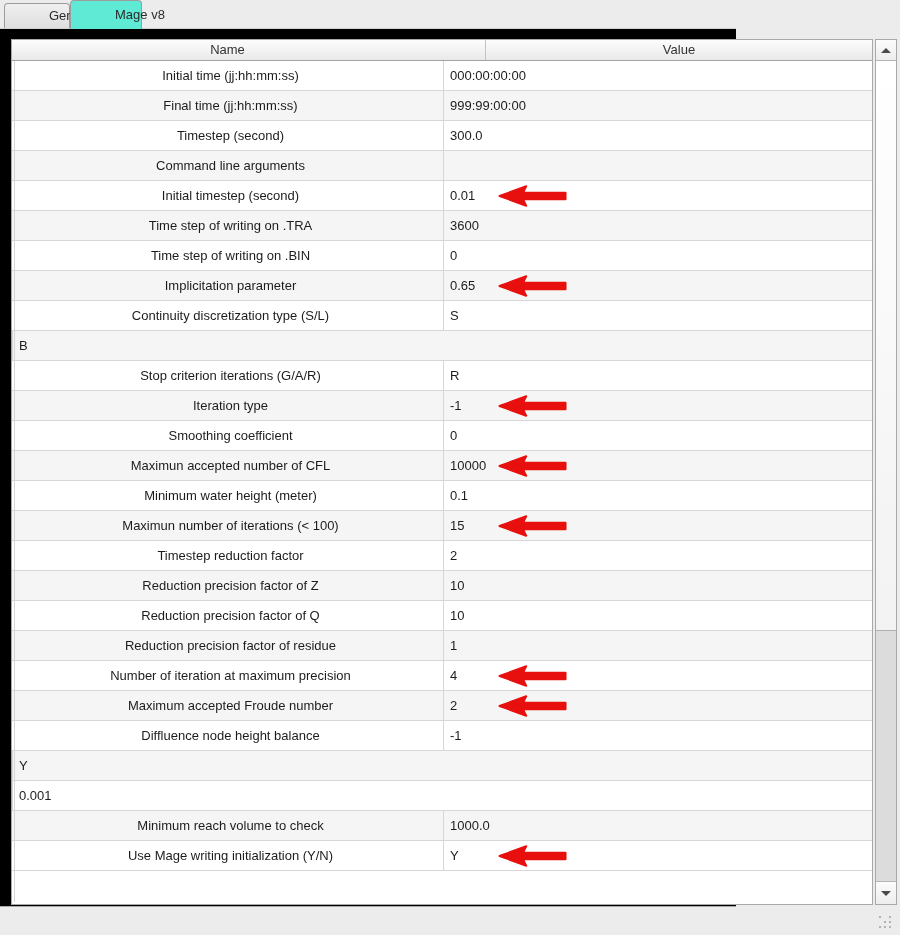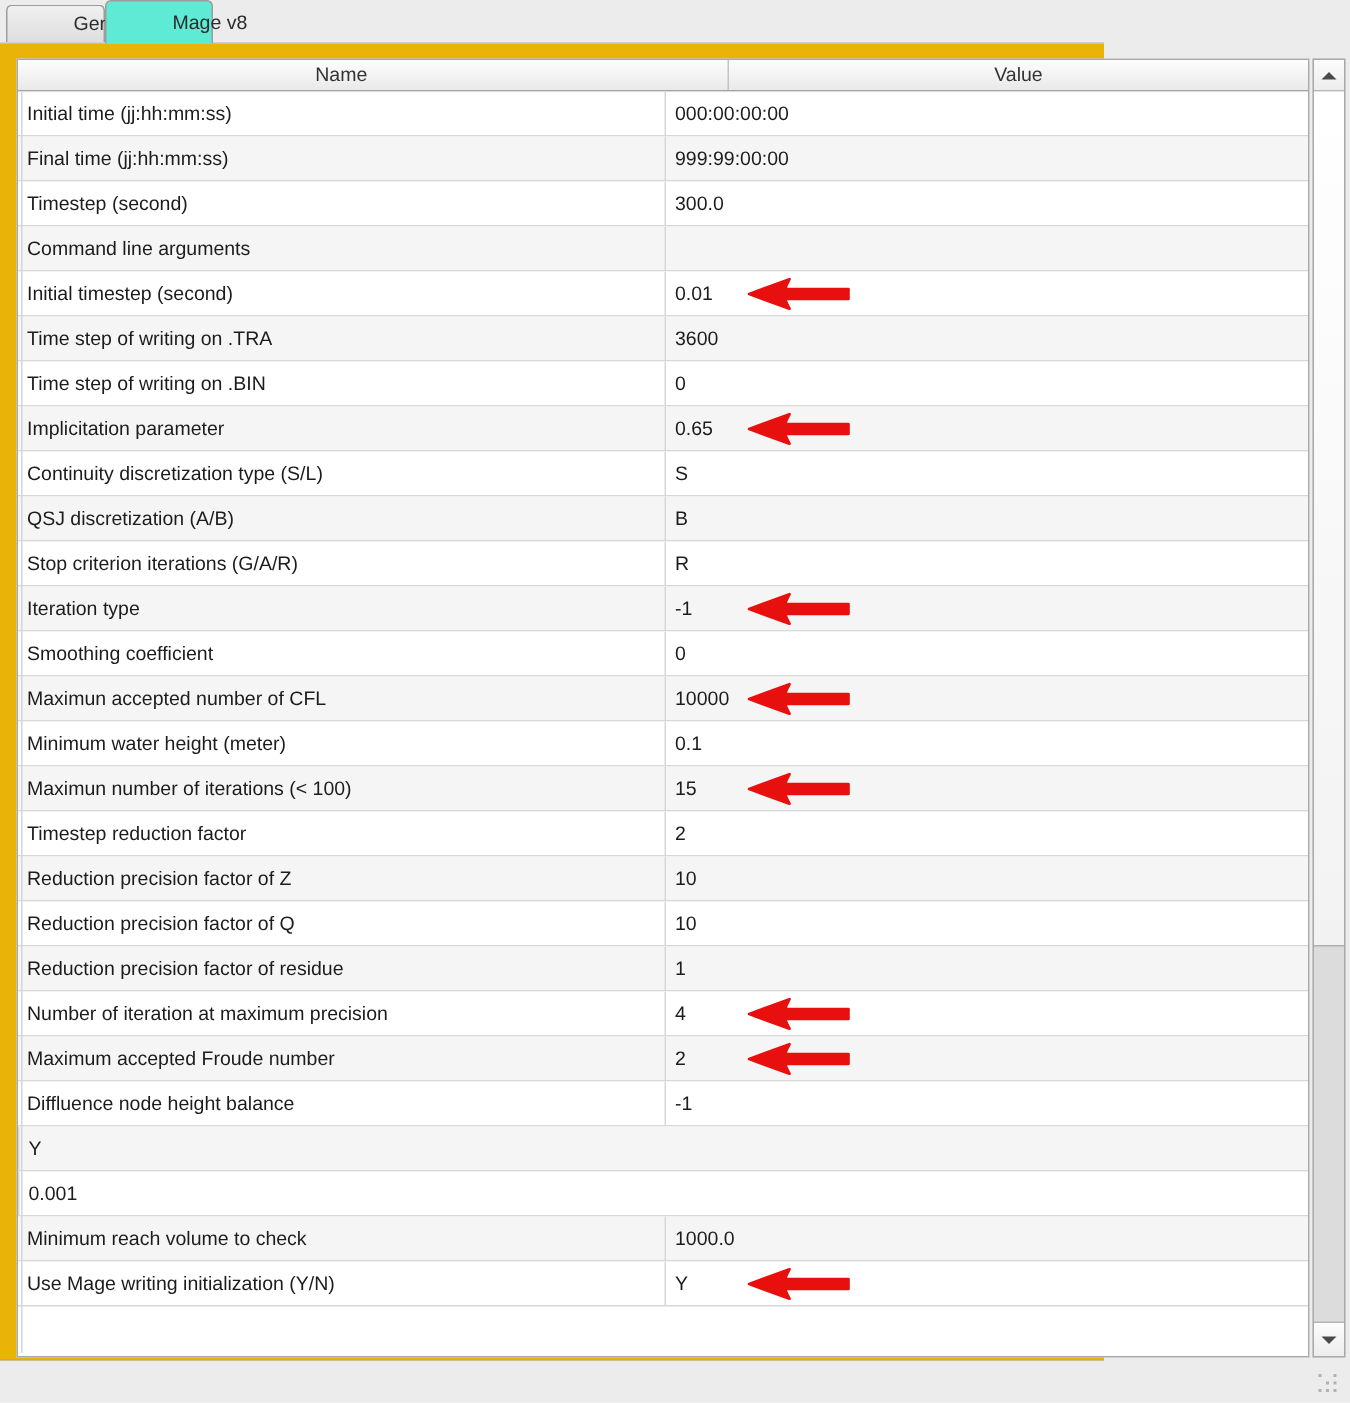--- a/index.html
+++ b/index.html
@@ -21,21 +21,21 @@
     left:4px;top:3px;width:66px;height:25px;line-height:24px;
     background:linear-gradient(#f0f0f0,#dedede);
   }
   .tab-active{
     left:70px;top:0;width:72px;height:29px;line-height:27px;
     background:#5eead4;z-index:3;
   }
   
   .page{
     position:absolute;left:0;top:28px;width:736px;height:879px;
-    background:#eab308;box-sizing:border-box;
+    background:#000000;box-sizing:border-box;
     border-top:1px solid #cfcfcf;border-bottom:1px solid #a9a9a9;
     z-index:1;
   }
   
   .table-main{
     position:absolute;left:11px;top:10px;width:862px;height:866px;
     box-sizing:border-box;border:1px solid #a9a9a9;background:#fff;
   }
   .thead{
     position:absolute;left:0;top:0;right:0;height:20px;
@@ -55,21 +55,21 @@
   }
   .row{
     display:flex;height:30px;box-sizing:border-box;
     border-bottom:1px solid #d7d7d7;background:#ffffff;
   }
   .row:nth-child(even){background:#f5f5f5;}
   .cell{
     box-sizing:border-box;line-height:29px;padding-left:6px;
     white-space:nowrap;overflow:hidden;position:relative;
   }
-  .cell-name{width:431px;}
+  .cell-name{width:431px;text-align:center;}
   .cell-value{flex:1;border-left:1px solid #d7d7d7;}
   .arrow{
     position:absolute;left:52px;top:50%;transform:translateY(-50%);
     width:74px;height:23px;display:none;line-height:0;
   }
   .arrow svg{display:block;width:74px;height:23px;}
   .row.has-arrow .arrow{display:block;}
   
   .vscroll{
     position:absolute;left:875px;top:10px;width:22px;height:866px;
@@ -209,23 +209,20 @@
     <div class="cell cell-name">
       <span>Continuity discretization type (S/L)</span>
     </div>
     <div class="cell cell-value">
       <span>S</span>
       
     </div>
   </div>
 
   <div class="row">
-    <div class="cell cell-name">
-      <span>QSJ discretization (A/B)</span>
-    </div>
     <div class="cell cell-value">
       <span>B</span>
       
     </div>
   </div>
 
   <div class="row">
     <div class="cell cell-name">
       <span>Stop criterion iterations (G/A/R)</span>
     </div>

